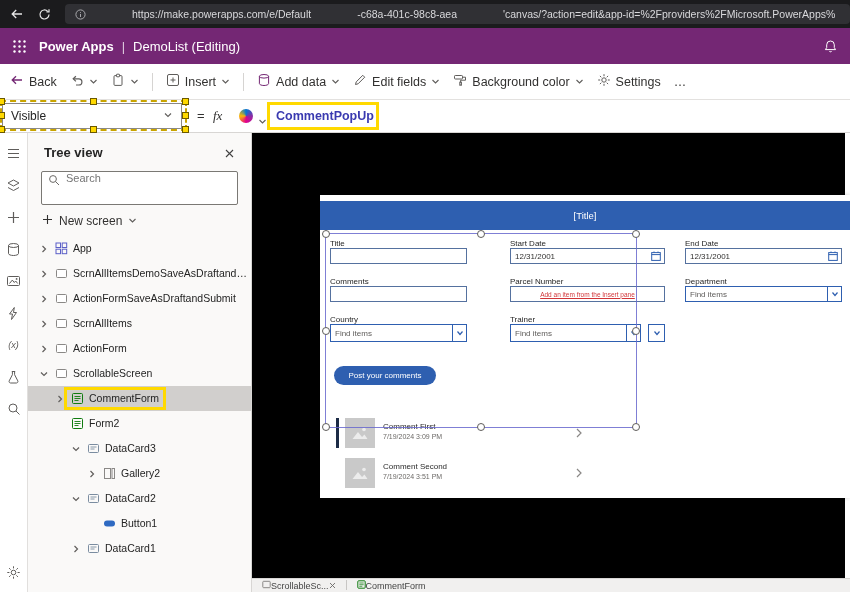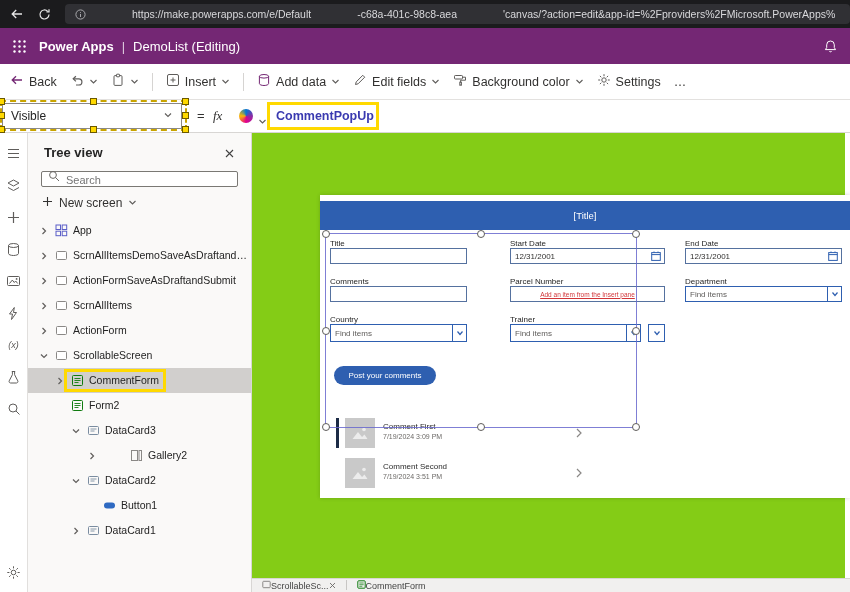--- a/index.html
+++ b/index.html
@@ -61,36 +61,36 @@
   .rail-settings { position:absolute; bottom:12px; }
 
   
   .tree-panel { position:absolute; left:28px; top:133px; width:224px; height:459px;
     background:#faf9f8; border-right:1px solid #d8d6d4; overflow:hidden; }
   .tp-head { display:flex; justify-content:space-between; padding:12px 16px 0 16px; }
   .tp-title { font-size:13px; font-weight:bold; color:#242424; }
   .tp-tabs { display:flex; gap:16px; padding:12px 16px 0 16px; font-size:12px; }
   .tp-tab { padding-bottom:4px; color:#605e5c; }
   .tp-tab.active { color:#242424; font-weight:bold; border-bottom:2px solid var(--brand-purple,#742774); }
-  .tp-search { margin:8px 13px 0 13px; height:16px; background:#fff; border:1px solid #7a7874;
-    border-radius:2px; display:flex; align-items:flex-end; gap:6px; padding:0 6px; }
+  .tp-search { margin:8px 13px 0 13px; height:34px; background:#fff; border:1px solid #7a7874;
+    border-radius:2px; display:flex; align-items:flex-start; gap:6px; padding:0 6px; }
   .tp-search input { border:none; outline:none; flex:1; font-size:11px; color:#242424;
     font-family:"Liberation Sans", sans-serif; background:transparent; }
   .tp-new { margin:9px 0 0 14px; display:flex; align-items:center; gap:6px; font-size:12px; color:#323130; }
   .tp-list { margin-top:8px; }
   .tp-row { height:25px; display:flex; align-items:center; font-size:10.5px; color:#242424; cursor:default; }
   .tp-row.selected { background:#d1cfcd; }
   .tp-chev { width:15px; display:flex; align-items:center; justify-content:center; flex:0 0 15px; }
   .tp-body { display:flex; align-items:flex-start; gap:5px; padding:2px 4px; min-width:0; }
   .tp-body.hl { outline:3px solid var(--highlight-yellow,#ffd900); outline-offset:0; }
   .tp-ic { display:flex; flex:0 0 13px; }
   .tp-label { white-space:nowrap; overflow:hidden; text-overflow:ellipsis; }
 
   
-  .stage { position:absolute; left:252px; top:133px; width:593px; height:459px; background:#84cc16; }
+  .stage { position:absolute; left:252px; top:133px; width:593px; height:459px; background:#000000; }
   .form-card { position:absolute; left:68px; top:62px; width:530px; height:303px; background:#fff;
     box-shadow:0 0 4px rgba(0,0,0,.18); }
   .fc-header { position:absolute; left:0; top:6px; right:0; height:29px; background:var(--accent-blue,#2e5fb0);
     color:#fff; font-size:9.5px; text-align:center; line-height:29px; }
   .f-label { position:absolute; font-size:8px; color:#1f1f1f; }
   .f-box { position:absolute; background:#fff; display:flex; align-items:center; }
   .f-text { border:1px solid #55719f; }
   .f-date { border:1px solid #55719f; }
   .f-date .f-val { font-size:8px; color:#323130; padding-left:4px; flex:1; }
   .f-date .cal { margin-right:3px; display:flex; }
@@ -504,21 +504,21 @@
           <span class="tp-body">
             <span class="tp-ic">
               <svg width="13" height="13" viewBox="0 0 13 13">
                 <rect x="1.5" y="2.5" width="10" height="8" rx="1" fill="none" stroke="#7a8ca0"></rect>
                 <path d="M3.5 5h6M3.5 7h4" stroke="#7a8ca0" stroke-width="0.9"></path>
               </svg>
             </span>
             <span class="tp-label">DataCard3</span>
           </span>
         </div>
-        <div class="tp-row" style="padding-left: 56px; gap: 27px;">
+        <div class="tp-row" style="padding-left: 56px;">
           <span class="tp-chev">
             <svg width="10" height="10" viewBox="0 0 10 10">
               <path d="M3.5 2l3 3-3 3" fill="none" stroke="#605e5c" stroke-width="1.2"></path>
             </svg>
           </span>
           <span class="tp-body">
             <span class="tp-ic">
               <svg width="13" height="13" viewBox="0 0 13 13">
                 <rect x="1.5" y="1.5" width="6" height="10" fill="none" stroke="#8a8886"></rect>
                 <rect x="9" y="1.5" width="2.5" height="10" fill="none" stroke="#8a8886"></rect>

